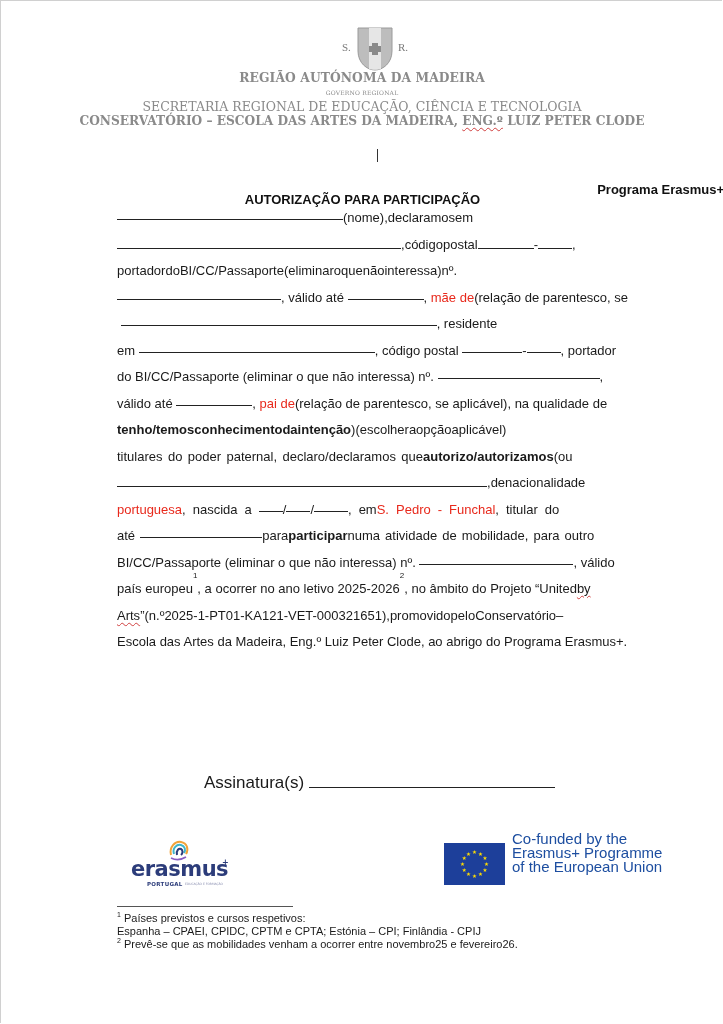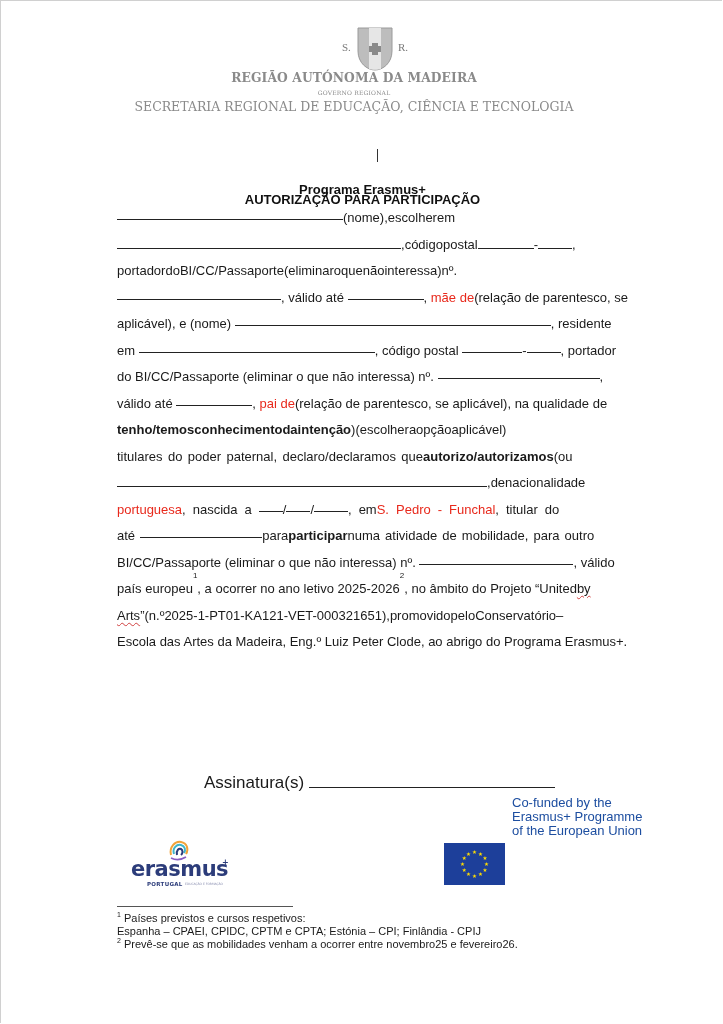--- a/index.html
+++ b/index.html
@@ -8,32 +8,32 @@
       position: absolute; left: 0; top: 0; width: 721px; height: 1022px;
       border-top: 1px solid #d0d0d0; border-left: 1px solid #d0d0d0;
       background: #fff;
     }
 
     
     .crest-row { position: absolute; top: 26px; left: 0; width: 723px; height: 44px; }
     .crest-s { position: absolute; left: 341px; top: 14px; font-family: "Liberation Serif", serif; font-size: 11px; color: #7a7a7a; }
     .crest-r { position: absolute; left: 397px; top: 14px; font-family: "Liberation Serif", serif; font-size: 11px; color: #7a7a7a; }
     .crest { position: absolute; left: 356px; top: 0px; width: 36px; height: 44px; }
-    .hdr { position: absolute; left: 8px; width: 690px; text-align: center; color: #8a8a8a; font-family: "DejaVu Serif", serif; }
+    .hdr { position: absolute; left: 16px; width: 690px; text-align: center; color: #8a8a8a; font-family: "DejaVu Serif", serif; }
     .hdr-1 { top: 69px; font-size: 12.3px; font-weight: bold; letter-spacing: 0.1px; }
     .hdr-2 { top: 88px; font-size: 6px; letter-spacing: 0.2px; }
     .hdr-3 { top: 98px; font-size: 12.5px; }
     .hdr-4 { top: 113px; font-size: 12.2px; font-weight: bold; }
     .squiggle { text-decoration: underline wavy #d04040; text-decoration-thickness: 1px; text-underline-offset: 2px; }
 
     .cursor { position: absolute; left: 376px; top: 148px; width: 1px; height: 13px; background: #333; }
 
     .title { position: absolute; left: 0; width: 723px; text-align: center; font-family: "Liberation Sans", sans-serif; font-weight: bold; color: #111; }
     .title-1 { top: 165px; font-size: 13px; margin-top: 26px; }
-    .title-2 { top: 181px; font-size: 13px; }
+    .title-2 { top: 181px; font-size: 13px; text-align: right; }
 
     
     .body-text {
       position: absolute; left: 116px; top: 204px; width: 520px;
       font-family: "Liberation Sans", sans-serif; font-size: 13px; color: #1a1a1a;
       line-height: 26.5px; text-align: justify;
     }
     .line { display: flex; white-space: nowrap; height: 26.5px; }
     .line.left { justify-content: flex-start; gap: 0; }
     .blank { display: inline-block; border-bottom: 1px solid #222; height: 14px; vertical-align: baseline; }
@@ -46,21 +46,21 @@
 
     
     .erasmus-logo { position: absolute; left: 128px; top: 838px; width: 110px; height: 50px; text-align: center; }
     .erasmus-word { position: absolute; left: 2px; top: 18px; font-family: "DejaVu Sans", sans-serif; font-weight: bold; font-size: 21px; color: #2c3c7a; letter-spacing: -0.5px; }
     .erasmus-plus { position: absolute; left: 93px; top: 19px; font-family: "DejaVu Sans", sans-serif; font-weight: bold; font-size: 8px; color: #2c3c7a; }
     .erasmus-pt { position: absolute; left: 18px; top: 42px; font-family: "DejaVu Sans", sans-serif; font-weight: bold; font-size: 5.5px; color: #2c3c7a; letter-spacing: 0.3px; }
     .erasmus-sub { position: absolute; left: 56px; top: 43px; font-family: "DejaVu Sans", sans-serif; font-size: 3px; color: #8a8fb0; }
     .erasmus-mark { position: absolute; left: 38px; top: 0px; width: 24px; height: 22px; }
 
     .eu-flag { position: absolute; left: 443px; top: 842px; width: 61px; height: 42px; background: #1d3f9a; }
-    .eu-text { position: absolute; left: 511px; top: 795px; font-family: "Liberation Sans", sans-serif; font-size: 13px; color: #1d4ea0; line-height: 14px; }
+    .eu-text { position: absolute; left: 511px; top: 831px; font-family: "Liberation Sans", sans-serif; font-size: 15px; color: #1d4ea0; line-height: 14px; }
 
     
     .fn-rule { position: absolute; left: 116px; top: 905px; width: 176px; height: 1px; background: #555; }
     .footnotes { position: absolute; left: 116px; top: 911px; font-family: Liberation Sans, sans-serif; font-size: 11px; color: #1a1a1a; line-height: 13px; white-space: nowrap; }
     .footnotes sup { font-size: 7px; }
   </style>
 </head>
 <body>
 
 <div class="page">
@@ -71,31 +71,32 @@
       <path d="M1 1 H35 V24 C35 36 26 43 18 43 C10 43 1 36 1 24 Z" fill="#bdbdbd" stroke="#9a9a9a" stroke-width="1"></path>
       <path d="M12 1 H24 V42 C21 43 15 43 12 42 Z" fill="#e6e6e6"></path>
       <path d="M15 16 H21 V19 H24 V25 H21 V28 H15 V25 H12 V19 H15 Z" fill="#8a8a8a"></path>
     </svg>
     <span class="crest-r">R.</span>
   </div>
 
   <div class="hdr hdr-1">REGIÃO AUTÓNOMA DA MADEIRA</div>
   <div class="hdr hdr-2">GOVERNO REGIONAL</div>
   <div class="hdr hdr-3">SECRETARIA REGIONAL DE EDUCAÇÃO, CIÊNCIA E TECNOLOGIA</div>
+  <div class="hdr hdr-4"><span>CONSERVATÓRIO – ESCOLA DAS ARTES DA MADEIRA, </span><span class="squiggle">ENG.º</span><span> LUIZ PETER CLODE</span></div>
 
   <div class="cursor"></div>
 
   <div class="title title-1">AUTORIZAÇÃO PARA PARTICIPAÇÃO</div>
   <div class="title title-2">Programa Erasmus+</div>
 
   <div class="body-text">
     <div class="line">
       <span class="blank" style="width:226px"></span>
       <span>(nome),</span>
-      <span>escolher</span>
+      <span>declaramos</span>
       <span>em</span>
     </div>
     <div class="line">
       <span><span class="blank" style="width:284px"></span><span>,</span></span>
       <span>código</span>
       <span>postal</span>
       <span><span class="blank" style="width:56px"></span><span>-</span><span class="blank" style="width:34px"></span><span>,</span></span>
     </div>
     <div class="line">
       <span>portador</span>
@@ -105,21 +106,21 @@
       <span>o</span>
       <span>que</span>
       <span>não</span>
       <span>interessa)</span>
       <span>nº.</span>
     </div>
     <div class="line left">
       <span class="blank" style="width:164px"></span><span>, válido até </span>&nbsp;<span class="blank" style="width:76px"></span><span>, </span>&nbsp;<span class="red">mãe de</span><span> (relação de parentesco, se</span>
     </div>
     <div class="line left">
-      <span>aplicável), e (nome) </span>&nbsp;<span class="blank" style="width:316px"></span><span>, residente</span>
+      &nbsp;<span class="blank" style="width:316px"></span><span>, residente</span>
     </div>
     <div class="line left">
       <span>em </span>&nbsp;<span class="blank" style="width:236px"></span><span>, código postal </span>&nbsp;<span class="blank" style="width:60px"></span><span>-</span><span class="blank" style="width:34px"></span><span>, portador</span>
     </div>
     <div class="line left">
       <span>do BI/CC/Passaporte (eliminar o que não interessa) nº. </span>&nbsp;<span class="blank" style="width:162px"></span><span>,</span>
     </div>
     <div class="line left">
       <span>válido até </span>&nbsp;<span class="blank" style="width:76px"></span><span>, </span>&nbsp;<span class="red">pai de</span><span> (relação de parentesco, se aplicável), na qualidade de</span>
     </div>

